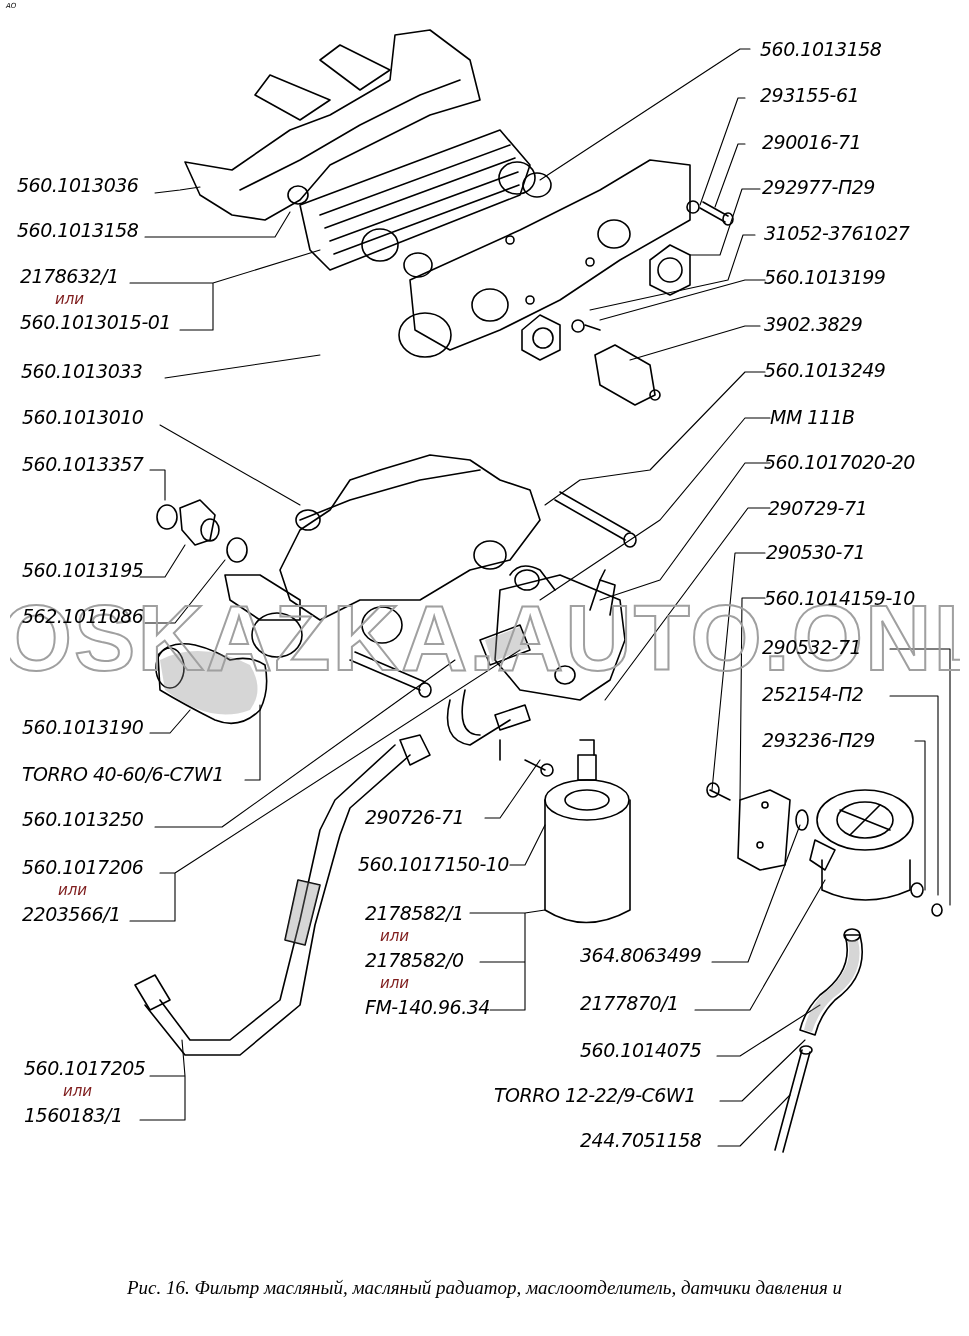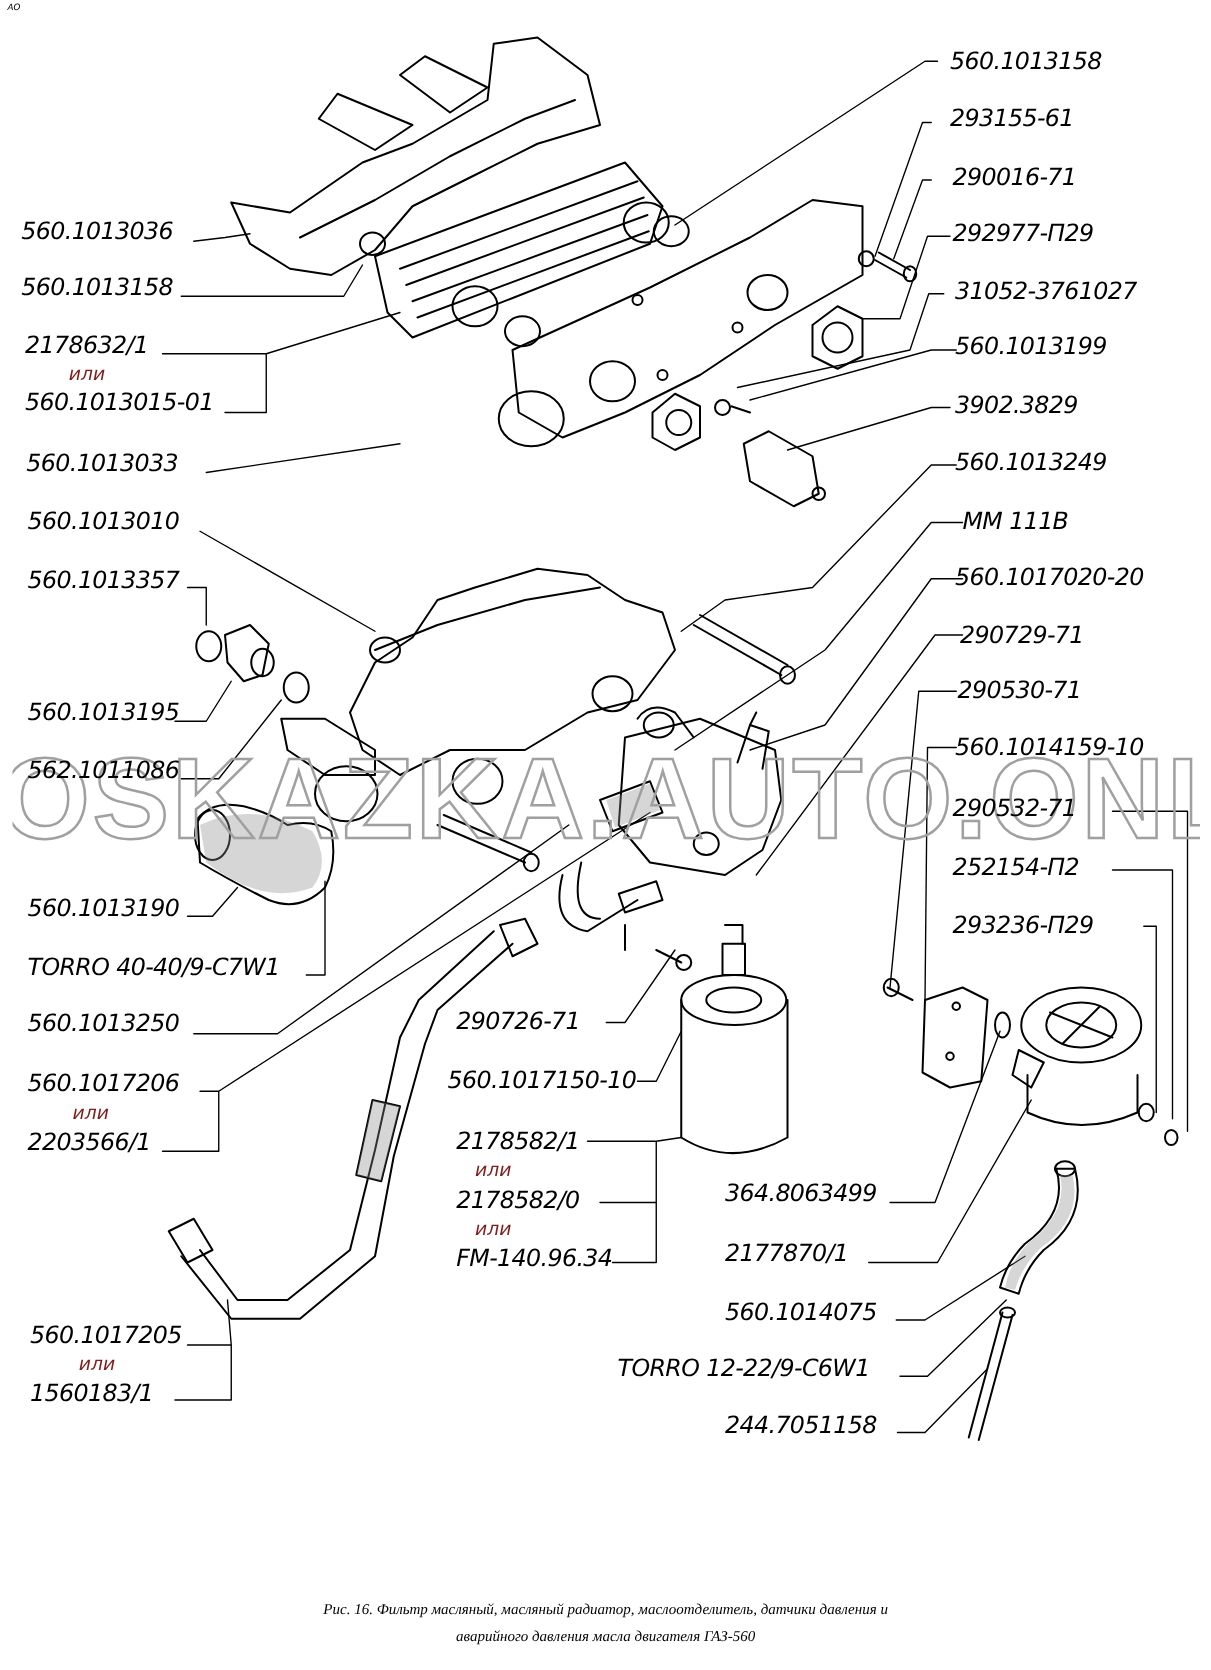--- a/index.html
+++ b/index.html
@@ -6,21 +6,21 @@
   body { width: 969px; height: 1336px; position: relative; overflow: hidden;
          font-family: "Liberation Sans", sans-serif; color: #000; }
   #canvas { position: absolute; left: 0; top: 0; width: 835px; height: 1336px; }
   .lbl { position: absolute; font-family: "DejaVu Sans", sans-serif; font-style: italic;
          font-size: 19px; line-height: 22px; white-space: nowrap; letter-spacing: -0.5px; color: #000; text-align: center; }
   .ili { position: absolute; font-family: "DejaVu Sans", sans-serif; font-style: italic;
          font-size: 15px; line-height: 18px; white-space: nowrap; color: #7f1d1d; }
   .corner { position: absolute; left: 6px; top: 2px; font-size: 7px; font-style: italic;
             font-family: "DejaVu Sans", sans-serif; }
   .caption { position: absolute; left: 0; width: 969px; text-align: center;
-             font-family: "Liberation Serif", serif; font-style: italic; font-size: 12px; line-height: 21px; }
+             font-family: "Liberation Serif", serif; font-style: italic; font-size: 19px; line-height: 21px; }
   .wm { position: absolute; left: 10px; top: 560px; width: 950px; height: 140px; }
 </style>
 </head>
 <body>
 
 <div id="canvas">
 
   <span class="corner">АО</span>
 
   <svg width="969" height="1336" style="position:absolute;left:0;top:0">
@@ -201,21 +201,21 @@
   <span class="lbl" style="left:17px;top:219px">560.1013158</span>
   <span class="lbl" style="left:20px;top:265px">2178632/1</span>
   <span class="ili" style="left:55px;top:290px">или</span>
   <span class="lbl" style="left:20px;top:311px">560.1013015-01</span>
   <span class="lbl" style="left:21px;top:360px">560.1013033</span>
   <span class="lbl" style="left:22px;top:406px">560.1013010</span>
   <span class="lbl" style="left:22px;top:453px">560.1013357</span>
   <span class="lbl" style="left:22px;top:559px">560.1013195</span>
   <span class="lbl" style="left:22px;top:605px">562.1011086</span>
   <span class="lbl" style="left:22px;top:716px">560.1013190</span>
-  <span class="lbl" style="left:22px;top:763px">TORRO 40-40/9-C7W1</span>
+  <span class="lbl" style="left:22px;top:763px">TORRO 40-60/6-C7W1</span>
   <span class="lbl" style="left:22px;top:808px">560.1013250</span>
   <span class="lbl" style="left:22px;top:856px">560.1017206</span>
   <span class="ili" style="left:58px;top:881px">или</span>
   <span class="lbl" style="left:22px;top:903px">2203566/1</span>
   <span class="lbl" style="left:24px;top:1057px">560.1017205</span>
   <span class="ili" style="left:63px;top:1082px">или</span>
   <span class="lbl" style="left:24px;top:1104px">1560183/1</span>
 
   <span class="lbl" style="left:760px;top:38px">560.1013158</span>
   <span class="lbl" style="left:760px;top:84px">293155-61</span>
@@ -241,14 +241,13 @@
   <span class="lbl" style="left:365px;top:949px">2178582/0</span>
   <span class="ili" style="left:380px;top:974px">или</span>
   <span class="lbl" style="left:365px;top:996px">FM-140.96.34</span>
   <span class="lbl" style="left:580px;top:944px">364.8063499</span>
   <span class="lbl" style="left:580px;top:992px">2177870/1</span>
   <span class="lbl" style="left:580px;top:1039px">560.1014075</span>
   <span class="lbl" style="left:494px;top:1084px">TORRO 12-22/9-C6W1</span>
   <span class="lbl" style="left:580px;top:1129px">244.7051158</span>
 
   <div class="caption" style="top:1277px">Рис. 16. Фильтр масляный, масляный радиатор, маслоотделитель, датчики давления и</div>
-  <div class="caption" style="top:1299px">аварийного давления масла двигателя ГАЗ-560</div>
 </div>
 
 </body></html>

